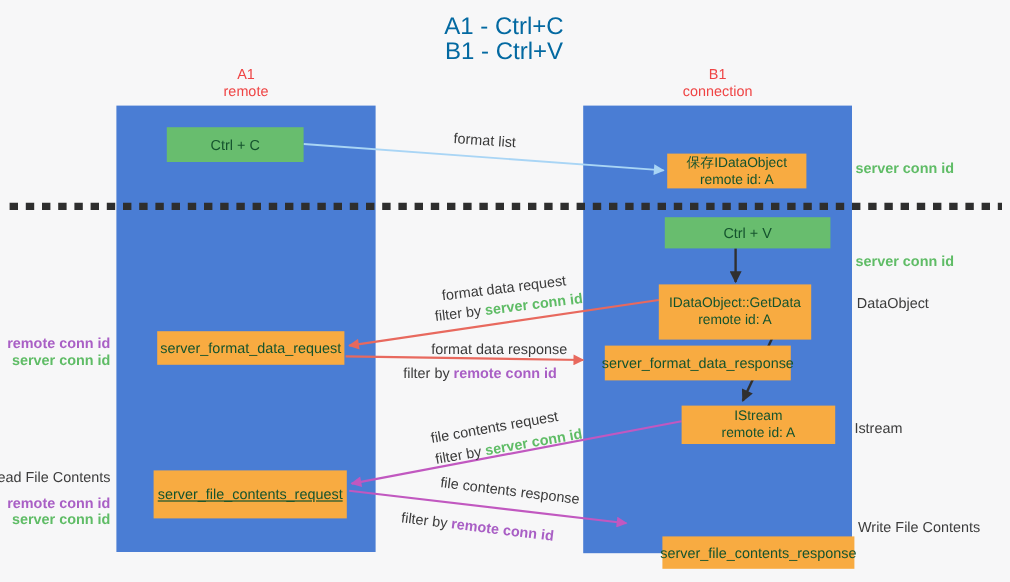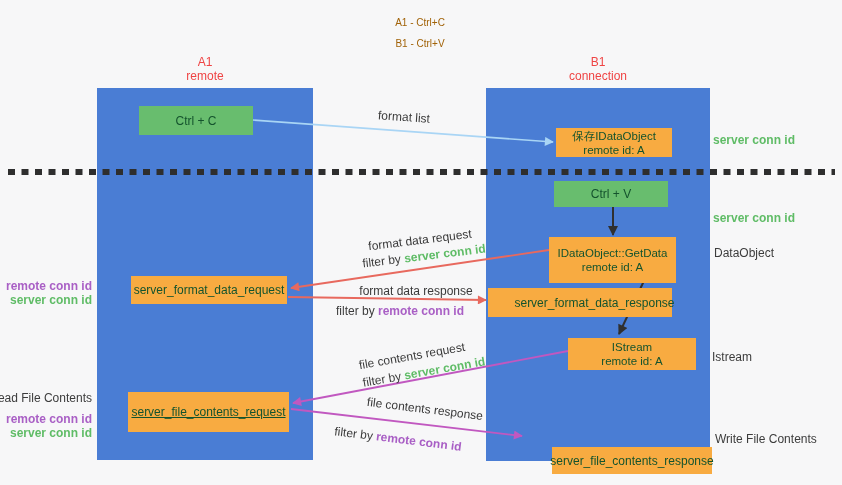--- a/index.html
+++ b/index.html
@@ -4,21 +4,21 @@
 <style>
   html,body{margin:0;padding:0;background:#f7f7f8;}
   .stage{
     position:relative;width:842px;height:485px;overflow:hidden;
     background:#f7f7f8;
     font-family:"Liberation Sans","DejaVu Sans",sans-serif;
     color:#3a3a3a;
   }
   .title{
     position:absolute;left:300px;top:12px;width:240px;
-    text-align:center;font-size:10px;line-height:21px;color:#a16207;
+    text-align:center;font-size:20px;line-height:21px;color:#0369a1;
   }
   .col{
     position:absolute;background:var(--lifeline-blue);z-index:1;
   }
   .hdr{
     position:absolute;text-align:center;font-size:12px;line-height:14px;color:#ef4444;z-index:4;
   }
   svg.overlay{position:absolute;left:0;top:0;z-index:2;pointer-events:none;}
   .box{
     position:absolute;z-index:3;display:flex;flex-direction:column;
@@ -96,34 +96,34 @@
 
   <div class="box green" style="left:139px;top:106px;width:114px;height:29px;">
     <span>Ctrl + C</span>
   </div>
 
   <div class="box orange" style="left:556px;top:128px;width:116px;height:29px;">
     <span>保存IDataObject</span>
     <span>remote id: A</span>
   </div>
 
-  <div class="box green" style="left:554px;top:181px;width:114px;height:26px;">
+  <div class="box green" style="left:554px;top:181px;width:138px;height:26px;">
     <span>Ctrl + V</span>
   </div>
 
   <div class="box orange" style="left:549px;top:237px;width:127px;height:46px;">
     <span>IDataObject::GetData</span>
     <span>remote id: A</span>
   </div>
 
   <div class="box orange wide" style="left:131px;top:276px;width:156px;height:28px;">
     <span>server_format_data_request</span>
   </div>
 
-  <div class="box orange wide" style="left:488px;top:288px;width:155px;height:29px;padding-left:29px;">
+  <div class="box orange wide" style="left:504px;top:288px;width:155px;height:29px;">
     <span>server_format_data_response</span>
   </div>
 
   <div class="box orange" style="left:568px;top:338px;width:128px;height:32px;">
     <span>IStream</span>
     <span>remote id: A</span>
   </div>
 
   <div class="box orange wide" style="left:128px;top:392px;width:161px;height:40px;text-decoration:underline;">
     <span>server_file_contents_request</span>

